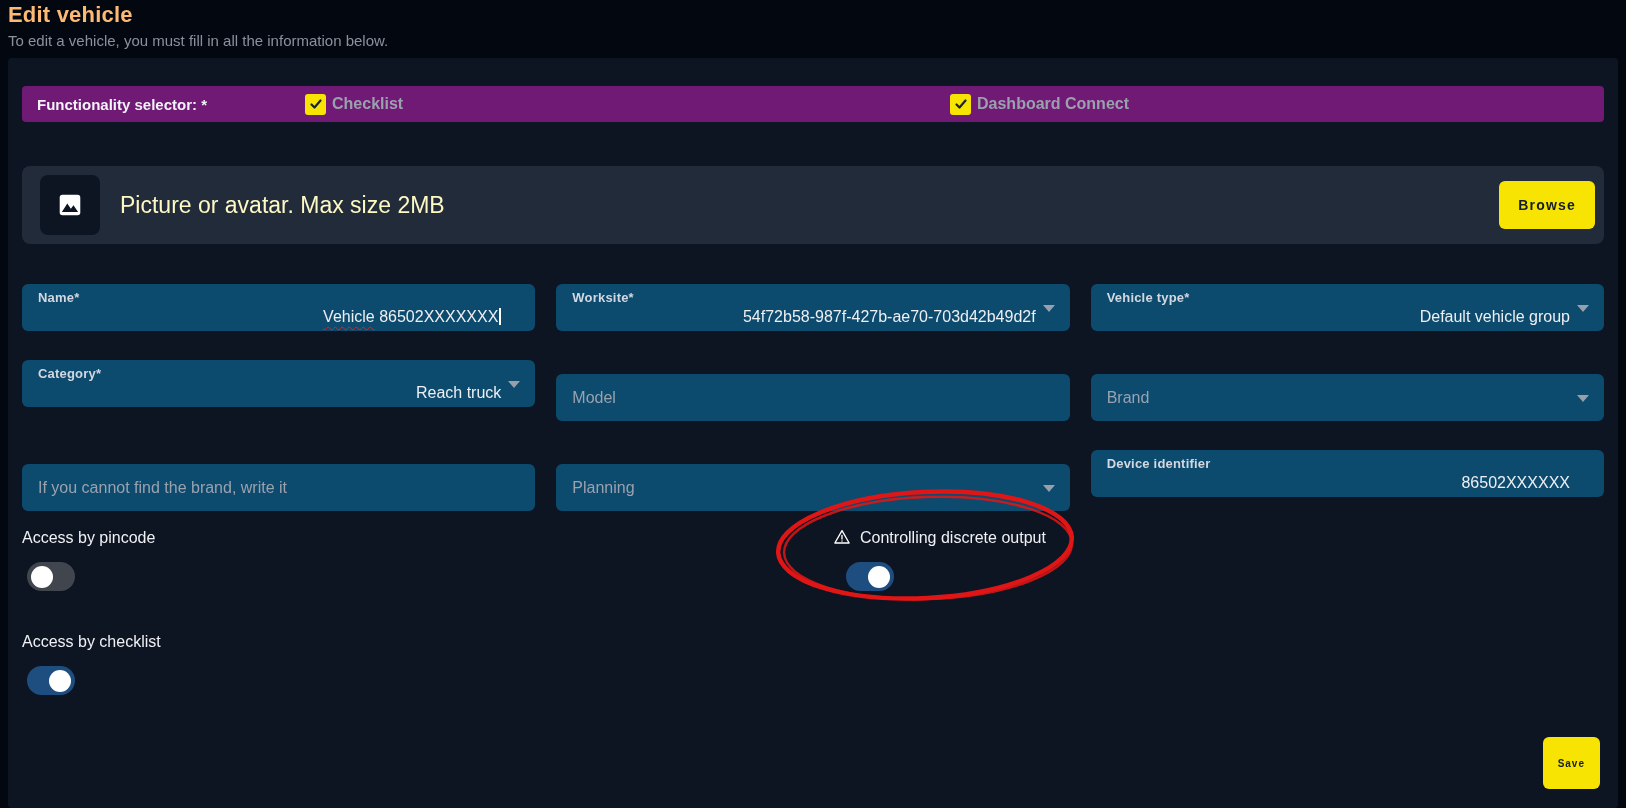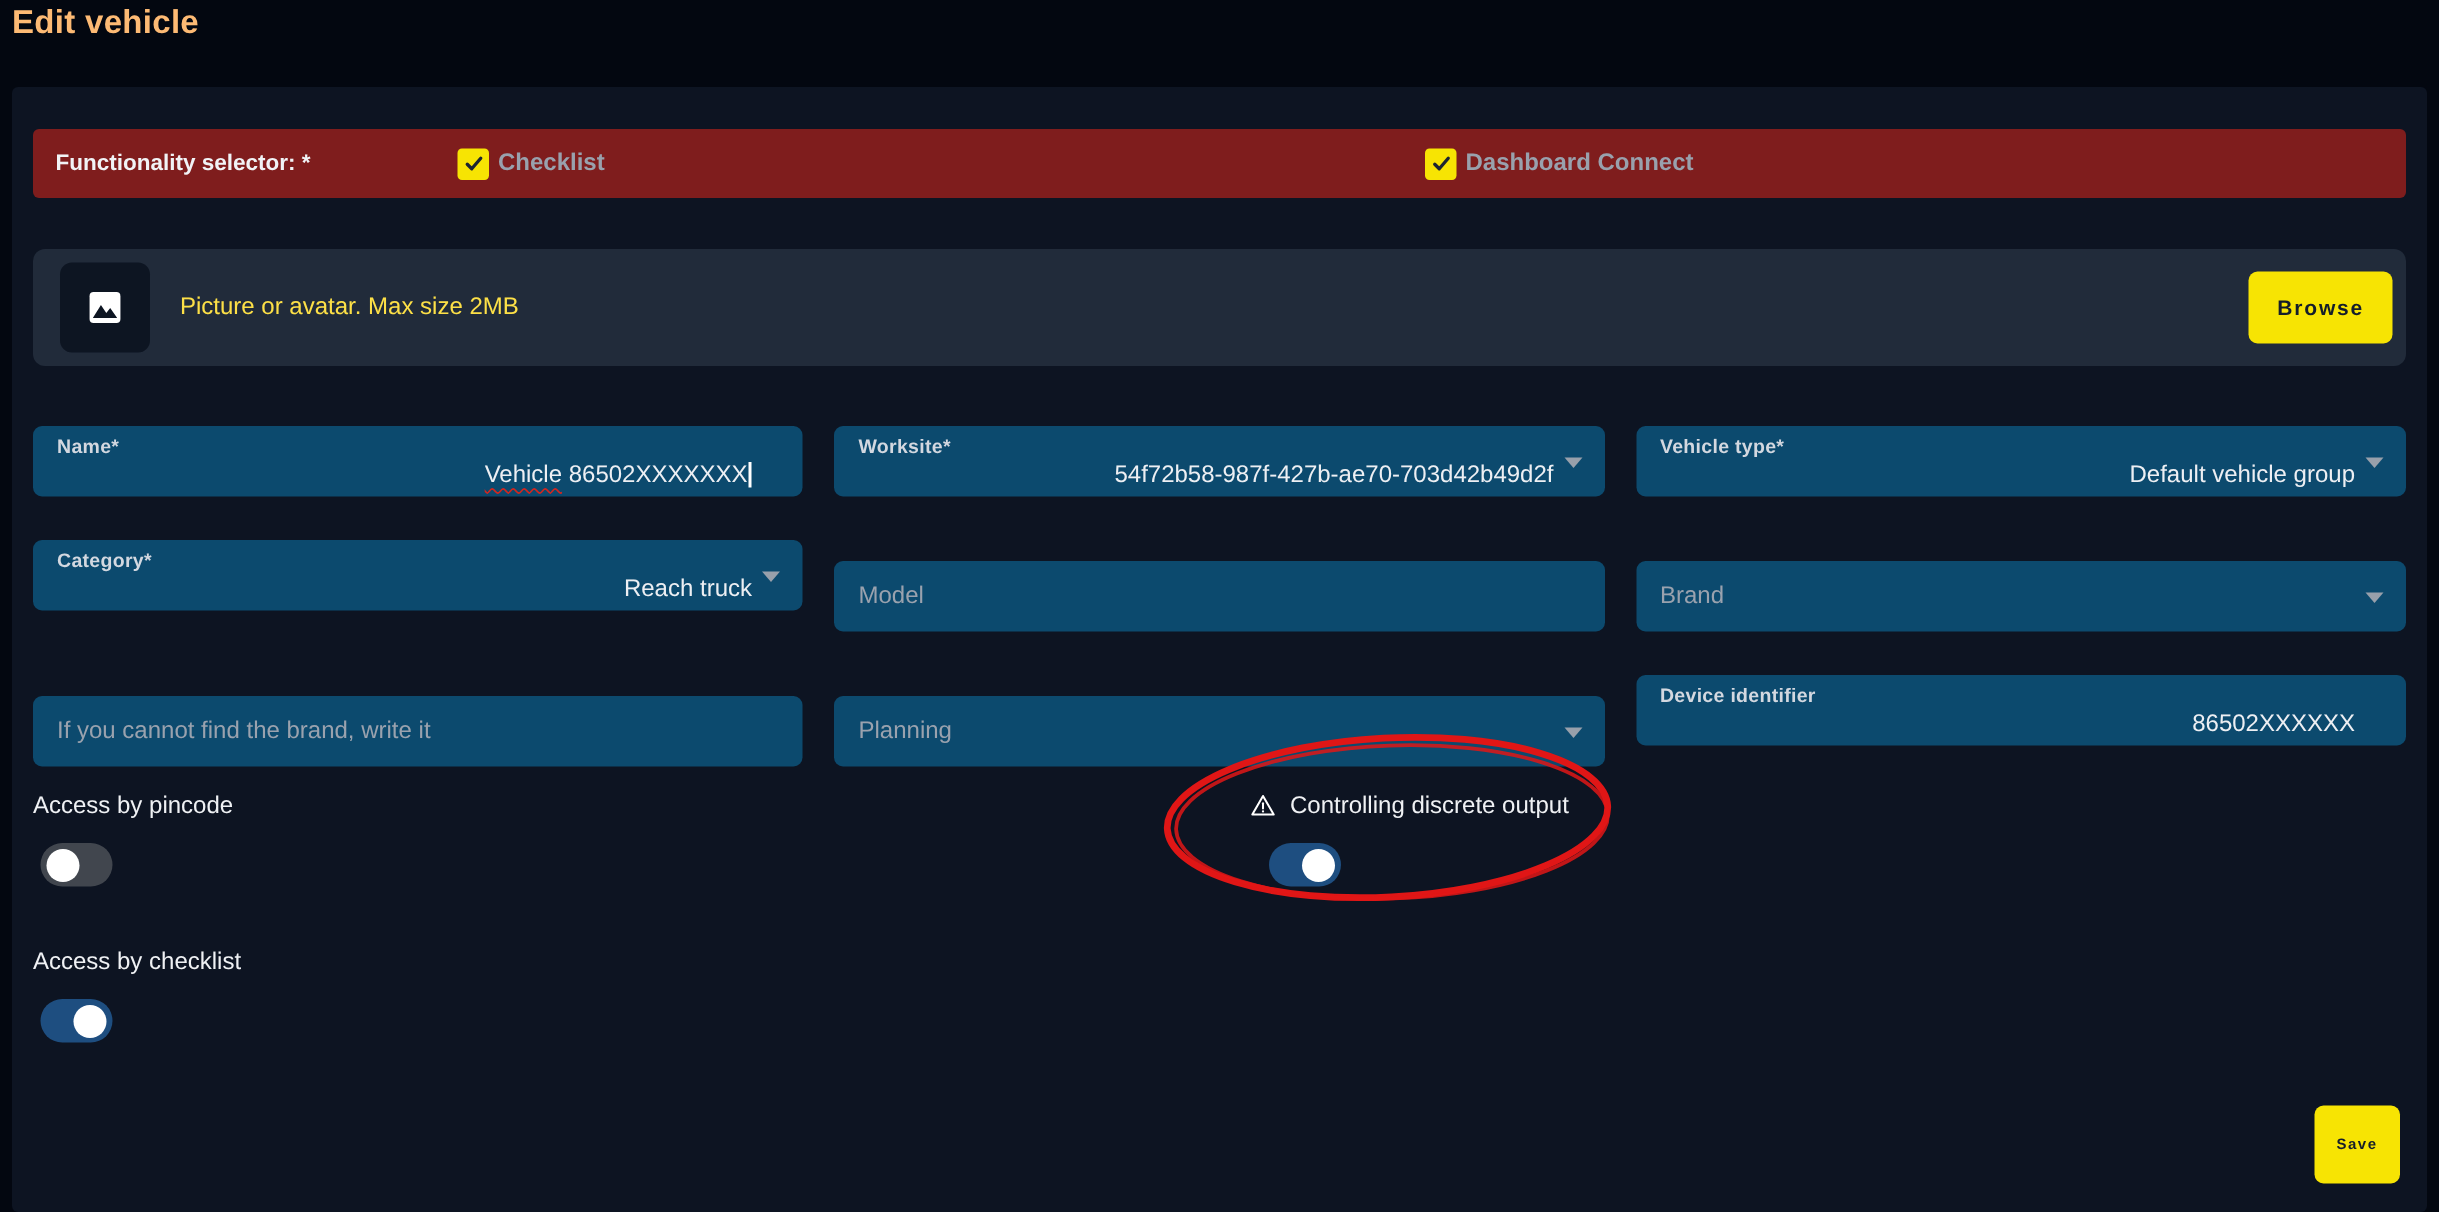--- a/index.html
+++ b/index.html
@@ -16,22 +16,22 @@
   .page-subtitle { margin-top:4px; font-size:15px; color:#8b919c; }
 
   
   .panel {
     position:absolute; left:8px; right:8px; top:58px; bottom:0;
     background:#0d1422; border-radius:4px;
   }
 
   
   .func-bar {
-    position:absolute; left:14px; right:14px; top:28px; height:46px;
-    background:#7f1d1d; border-radius:4px;
+    position:absolute; left:14px; right:14px; top:28px; height:36px;
+    background:#701a75; border-radius:4px;
   }
   .func-label {
     position:absolute; left:15px; top:50%; transform:translateY(-50%);
     color:#f1f3f6; font-size:15px; font-weight:600;
   }
   .check-group { position:absolute; top:0; height:100%; display:flex; align-items:center; gap:6px; }
   .checkbox {
     width:21px; height:21px; background:#f7e403; border-radius:3px;
     display:flex; align-items:center; justify-content:center; cursor:pointer;
   }
@@ -42,21 +42,21 @@
     position:absolute; left:14px; right:14px; top:108px; height:78px;
     background:#212b3a; border-radius:8px;
   }
   .avatar-thumb {
     position:absolute; left:18px; top:9px; width:60px; height:60px;
     background:#0d1522; border-radius:8px;
     display:flex; align-items:center; justify-content:center;
   }
   .avatar-text {
     position:absolute; left:98px; top:50%; transform:translateY(-50%);
-    color:#fde047; font-size:16px;
+    color:#fef9c3; font-size:23px;
   }
 
   .btn-yellow {
     background:#f7e403; color:#141d2b; border:none; border-radius:6px;
     font-family:inherit; font-weight:600; letter-spacing:1.2px; cursor:pointer;
   }
   .browse-btn { position:absolute; right:9px; top:50%; transform:translateY(-50%); height:48px; padding:0 19px; font-size:14px; }
   .save-btn { position:absolute; right:18px; bottom:19px; height:52px; padding:0 15px; font-size:10px; letter-spacing:1px; }
 
   
@@ -106,20 +106,21 @@
   .warn-icon { display:inline-flex; width:18px; height:18px; }
 
   
   .annotation { position:absolute; left:0; top:0; width:1626px; height:808px; pointer-events:none; z-index:50; }
 </style>
 </head>
 <body>
 
 <div class="header">
   <h1 class="page-title">Edit vehicle</h1>
+  <div class="page-subtitle">To edit a vehicle, you must fill in all the information below.</div>
 </div>
 
 <div class="panel">
 
   <div class="func-bar">
     <span class="func-label">Functionality selector: *</span>
     <div class="check-group" style="left:283px;">
       <span class="checkbox">
         <svg width="14" height="14" viewBox="0 0 14 14">
             <polyline points="2.5,7.5 5.5,10.5 11.5,3.5" fill="none" stroke="#1b2432" stroke-width="2.2" stroke-linecap="round" stroke-linejoin="round"></polyline>

